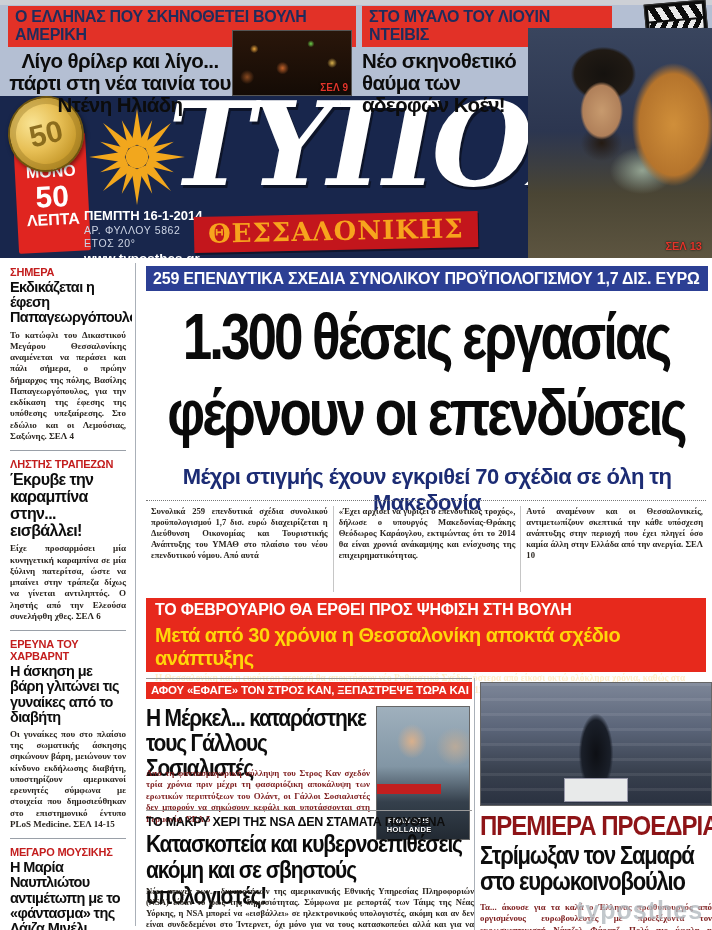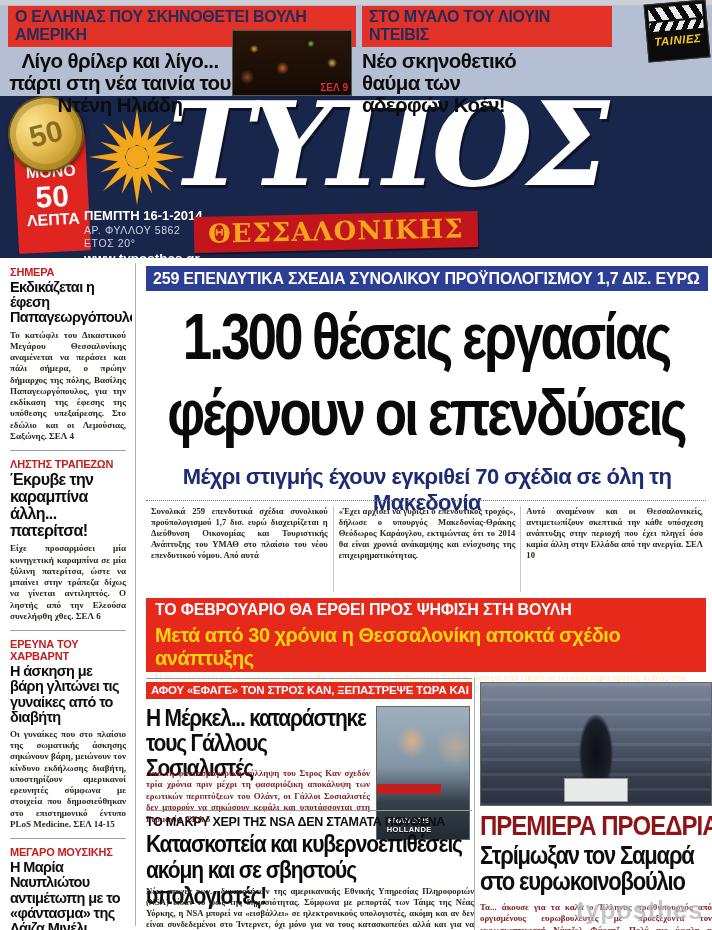--- a/index.html
+++ b/index.html
@@ -168,20 +168,23 @@
       <span class="tb-kicker">ΣΤΟ ΜΥΑΛΟ ΤΟΥ ΛΙΟΥΙΝ ΝΤΕΙΒΙΣ</span>
       <div class="tb-headline" style="width:178px;">Νέο σκηνοθετικό θαύμα των αδερφών Κοέν!</div>
     </div>
     <div class="film-badge">
       <div class="clap1"></div>
       <div class="clap2"></div>
       <div class="film-badge-label">ΤΑΙΝΙΕΣ</div>
     </div>
   </div>
 
+  <div class="man-photo">
+    <span class="photo-ref" style="right:10px; bottom:6px; font-size:11px;">ΣΕΛ 13</span>
+  </div>
 
   <div class="masthead">
     <div class="price-tag">
       <div class="price-only">ΜΟΝΟ</div>
       <div class="price-value">50</div>
       <div class="price-unit">ΛΕΠΤΑ</div>
     </div>
     <div class="euro-coin">
       <span>50</span>
     </div>
@@ -222,21 +225,21 @@
 
   <div class="sidebar">
     <div>
       <div class="sb-label">ΣΗΜΕΡΑ</div>
       <div class="sb-headline">Εκδικάζεται η έφεση Παπαγεωργόπουλου</div>
       <div class="sb-body">Το κατώφλι του Δικαστικού Μεγάρου Θεσσαλονίκης αναμένεται να περάσει και πάλι σήμερα, ο πρώην δήμαρχος της πόλης, Βασίλης Παπαγεωργόπουλος, για την εκδίκαση της έφεσης της υπόθεσης υπεξαίρεσης. Στο εδώλιο και οι Λεμούσιας, Σαξώνης. ΣΕΛ 4</div>
     </div>
     <div class="sb-divider"></div>
     <div>
       <div class="sb-label">ΛΗΣΤΗΣ ΤΡΑΠΕΖΩΝ</div>
-      <div class="sb-headline" style="font-size:16px;">Έκρυβε την καραμπίνα άλλη... πατερίτσα!</div>
+      <div class="sb-headline" style="font-size:16px;">Έκρυβε την καραμπίνα στην... εισβάλλει!</div>
       <div class="sb-body">Είχε προσαρμόσει μία κυνηγετική καραμπίνα σε μία ξύλινη πατερίτσα, ώστε να μπαίνει στην τράπεζα δίχως να γίνεται αντιληπτός. Ο ληστής από την Ελεούσα συνελήφθη χθες. ΣΕΛ 6</div>
     </div>
     <div class="sb-divider"></div>
     <div>
       <div class="sb-label">ΕΡΕΥΝΑ ΤΟΥ ΧΑΡΒΑΡΝΤ</div>
       <div class="sb-headline">Η άσκηση με βάρη γλιτώνει τις γυναίκες από το διαβήτη</div>
       <div class="sb-body">Οι γυναίκες που στο πλαίσιο της σωματικής άσκησης σηκώνουν βάρη, μειώνουν τον κίνδυνο εκδήλωσης διαβήτη, υποστηρίζουν αμερικανοί ερευνητές σύμφωνα με στοιχεία που δημοσιεύθηκαν στο επιστημονικό έντυπο PLoS Medicine. ΣΕΛ 14-15</div>
     </div>
     <div class="sb-divider"></div>
     <div>

